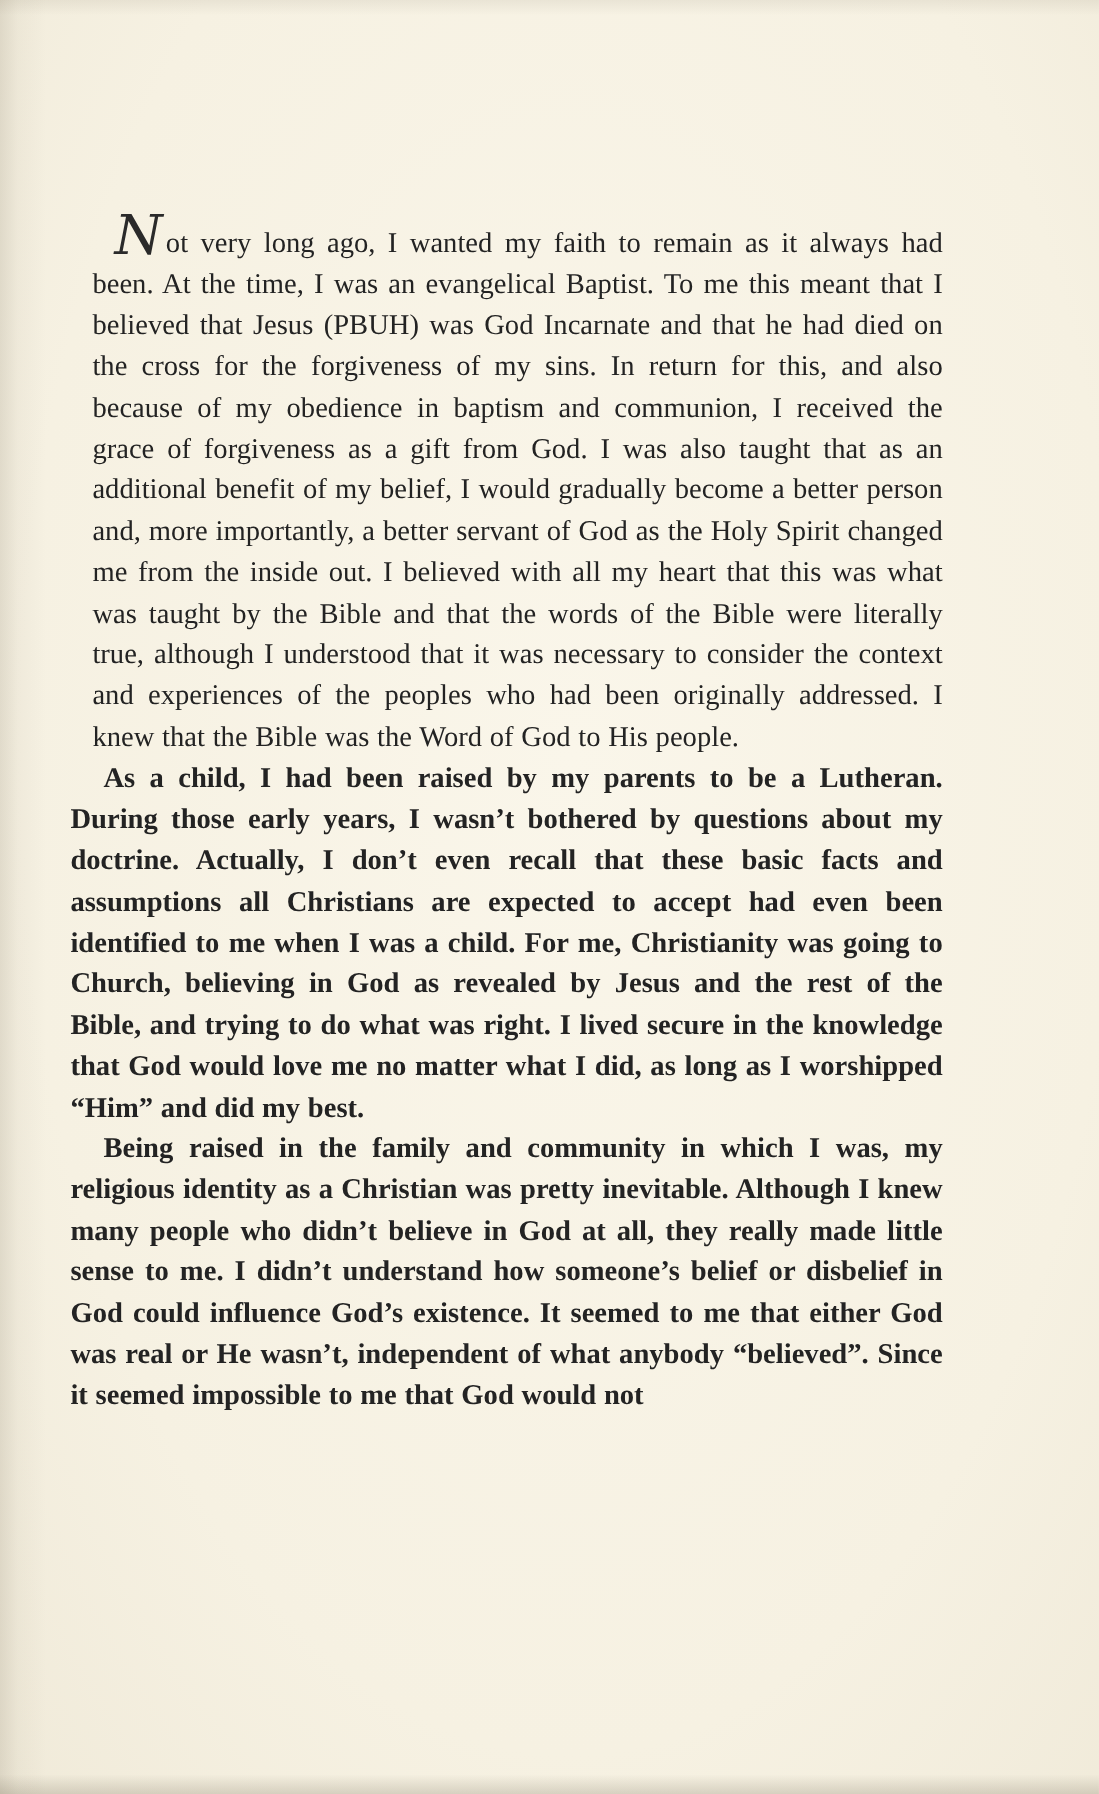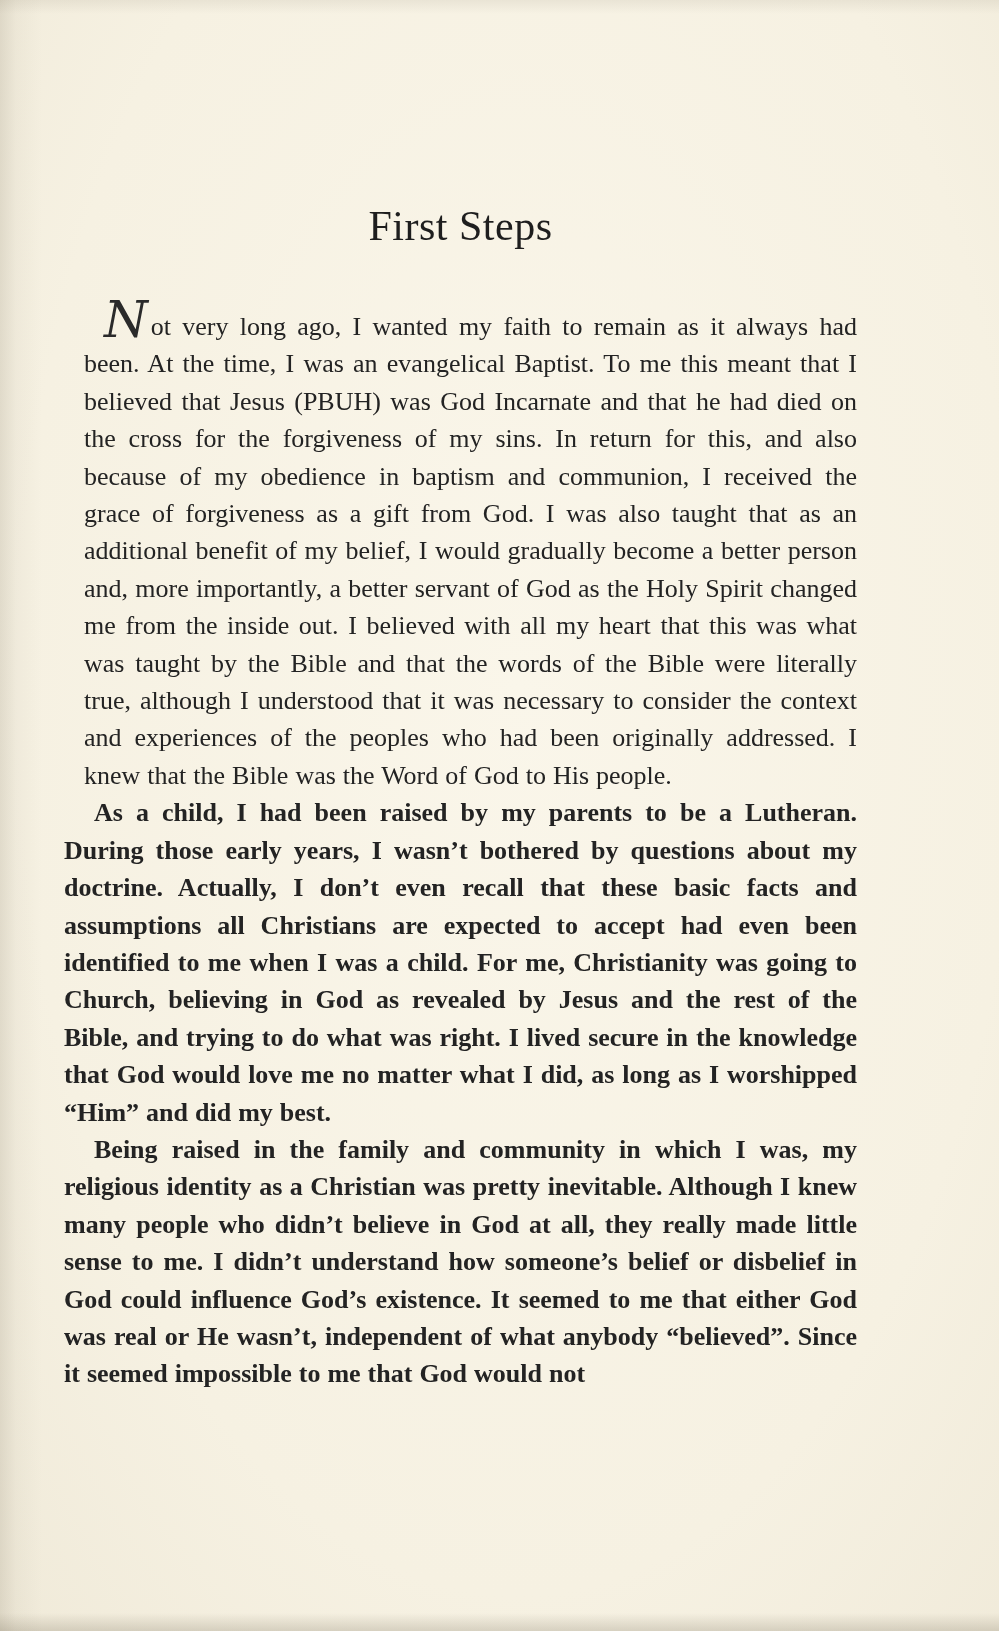--- a/index.html
+++ b/index.html
@@ -67,20 +67,19 @@
     line-height: 0;
     vertical-align: -2px;
     margin-right: 3px;
     color: #2a2a2a;
   }
 </style>
 </head>
 <body>
 
 <div class="page">
-  <h1 class="title">First Steps</h1>
 
   <p class="para first"><span class="dropcap">N</span><span>ot very long ago, I wanted my faith to remain as it always had been. At the time, I was an evangelical Baptist. To me this meant that I believed that Jesus (PBUH) was God Incarnate and that he had died on the cross for the forgiveness of my sins. In return for this, and also because of my obedience in baptism and communion, I received the grace of forgiveness as a gift from God. I was also taught that as an additional benefit of my belief, I would gradually become a better person and, more importantly, a better servant of God as the Holy Spirit changed me from the inside out. I believed with all my heart that this was what was taught by the Bible and that the words of the Bible were literally true, although I understood that it was necessary to consider the context and experiences of the peoples who had been originally addressed. I knew that the Bible was the Word of God to His people.</span></p>
 
   <p class="para indent">As a child, I had been raised by my parents to be a Lutheran. During those early years, I wasn’t bothered by questions about my doctrine. Actually, I don’t even recall that these basic facts and assumptions all Christians are expected to accept had even been identified to me when I was a child. For me, Christianity was going to Church, believing in God as revealed by Jesus and the rest of the Bible, and trying to do what was right. I lived secure in the knowledge that God would love me no matter what I did, as long as I worshipped “Him” and did my best.</p>
 
   <p class="para indent">Being raised in the family and community in which I was, my religious identity as a Christian was pretty inevitable. Although I knew many people who didn’t believe in God at all, they really made little sense to me. I didn’t understand how someone’s belief or disbelief in God could influence God’s existence. It seemed to me that either God was real or He wasn’t, independent of what anybody “believed”. Since it seemed impossible to me that God would not</p>
 </div>
 
 </body></html>

